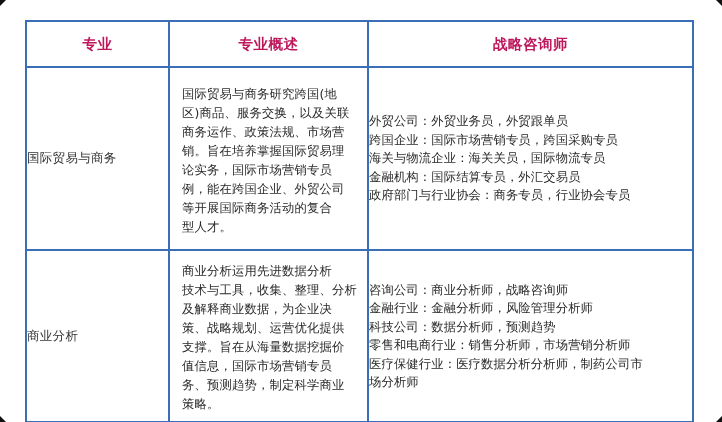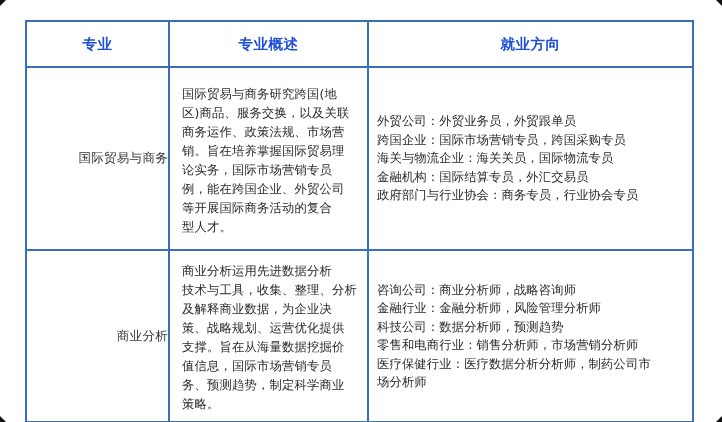--- a/index.html
+++ b/index.html
@@ -41,42 +41,42 @@
     }
     col.c1 { width: 143px; }
     col.c2 { width: 199px; }
     col.c3 { width: 325px; }
 
     thead th {
       height: 44px;
       font-size: 14.5px;
       font-weight: bold;
       vertical-align: middle;
-      color: #1d4ed8;
+      color: #be185d;
       letter-spacing: 0.5px;
     }
     tbody td.major {
-      text-align: right;
+      text-align: left;
       vertical-align: middle;
       font-size: 12.5px;
       color: #333;
       letter-spacing: 0.3px;
     }
     tbody td.overview {
       vertical-align: middle;
       padding: 6px 10px 2px 12px;
       font-size: 12.3px;
       line-height: 19px;
       color: #2a2a2a;
       letter-spacing: 0.2px;
       word-break: break-all;
     }
     tbody td.careers {
       vertical-align: middle;
-      padding: 6px 10px 6px 8px;
+      padding: 6px 10px 6px 0;
       font-size: 12.3px;
       line-height: 18.5px;
       color: #2a2a2a;
       letter-spacing: 0.15px;
     }
     .ov-line, .career-line {
       display: block;
       white-space: nowrap;
     }
     tr.row1 td { height: 169px; }
@@ -93,21 +93,21 @@
 <table class="majors">
   <colgroup>
     <col class="c1">
       <col class="c2">
       <col class="c3">
   </colgroup>
   <thead>
     <tr>
       <th>专业</th>
       <th>专业概述</th>
-      <th>就业方向</th>
+      <th>战略咨询师</th>
     </tr>
   </thead>
   <tbody>
     <tr class="row1">
       <td class="major">国际贸易与商务</td>
       <td class="overview">
         <span class="ov-line">国际贸易与商务研究跨国(地</span>
         <span class="ov-line">区)商品、服务交换，以及关联</span>
         <span class="ov-line">商务运作、政策法规、市场营</span>
         <span class="ov-line">销。旨在培养掌握国际贸易理</span>

